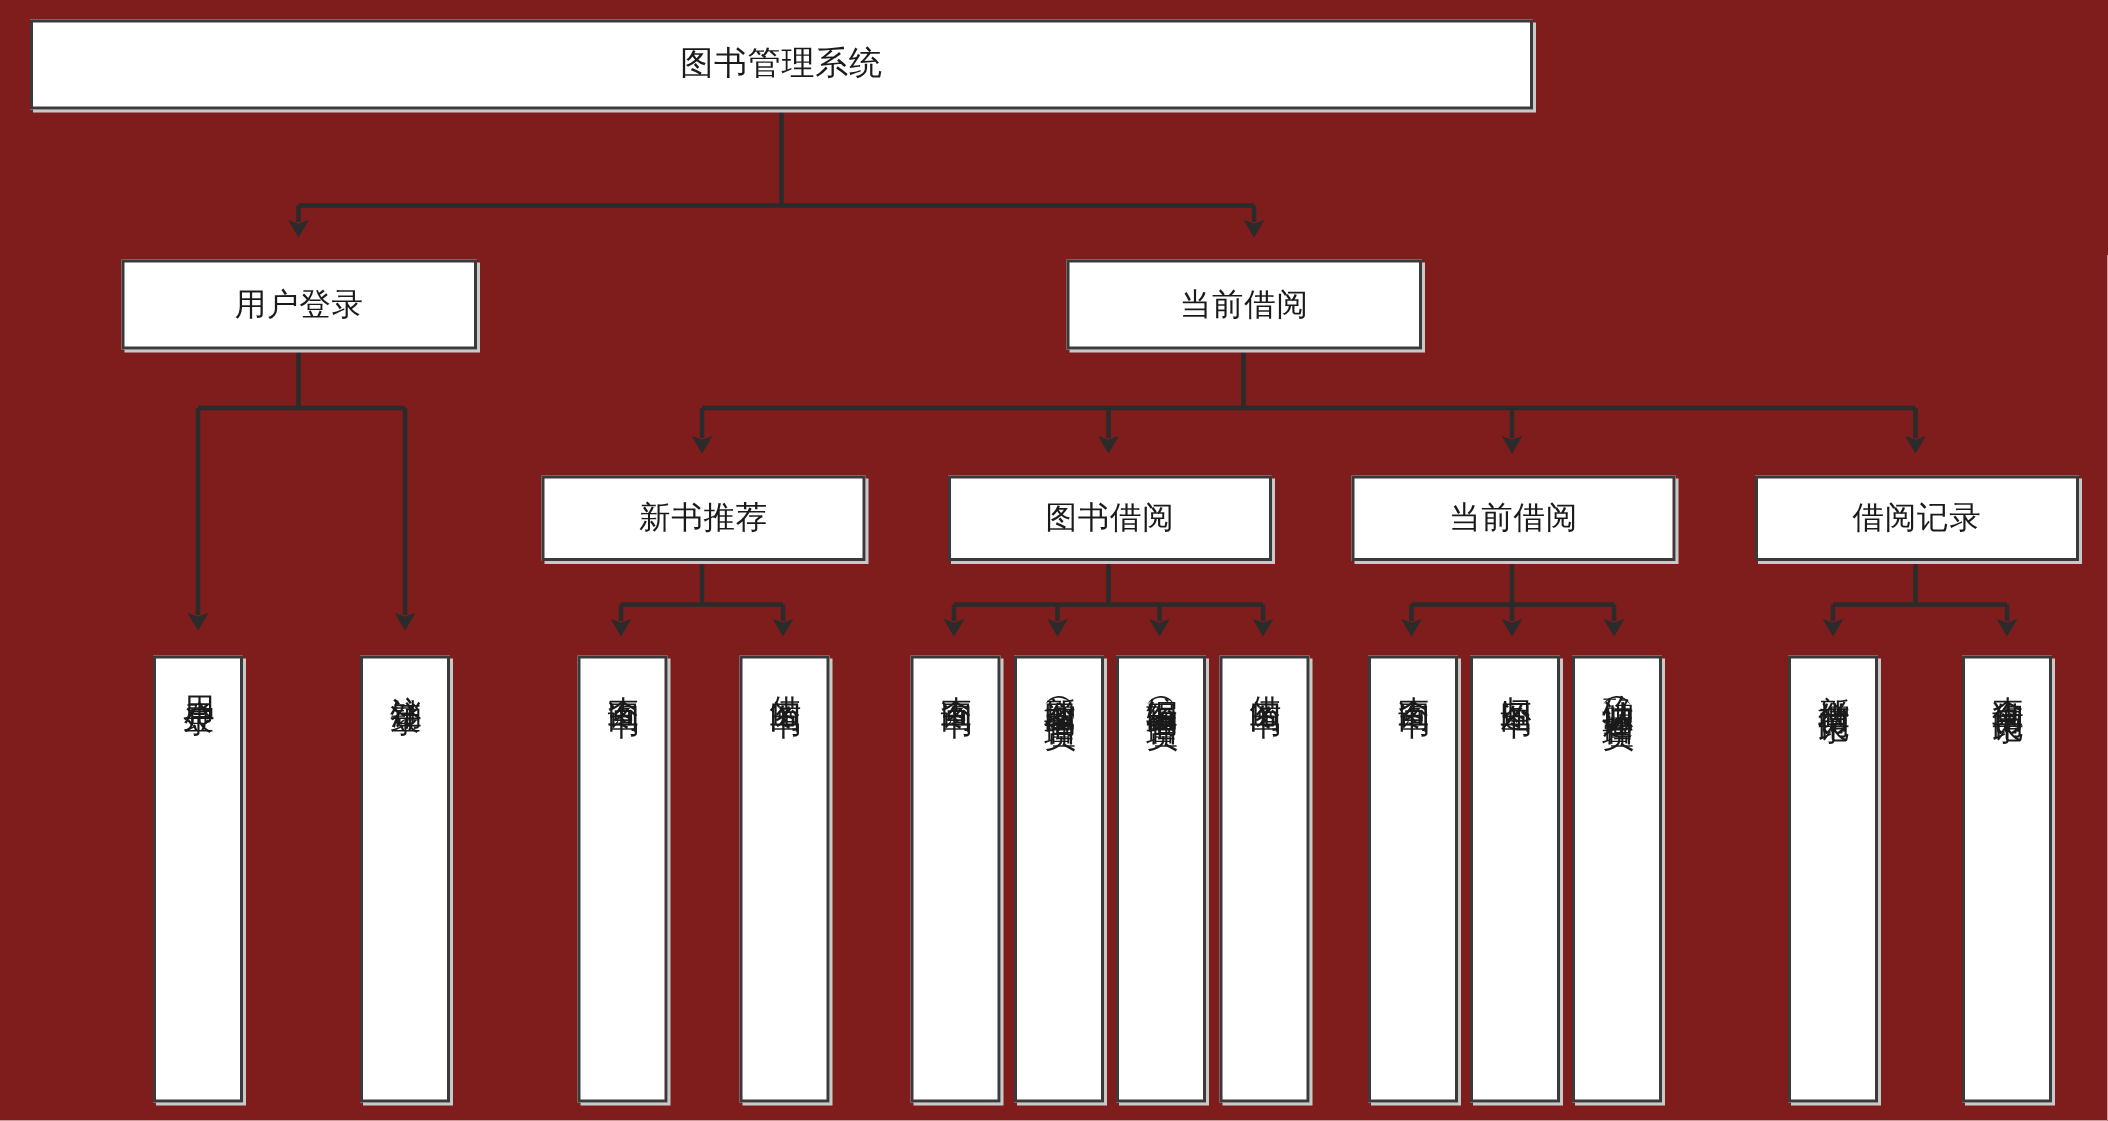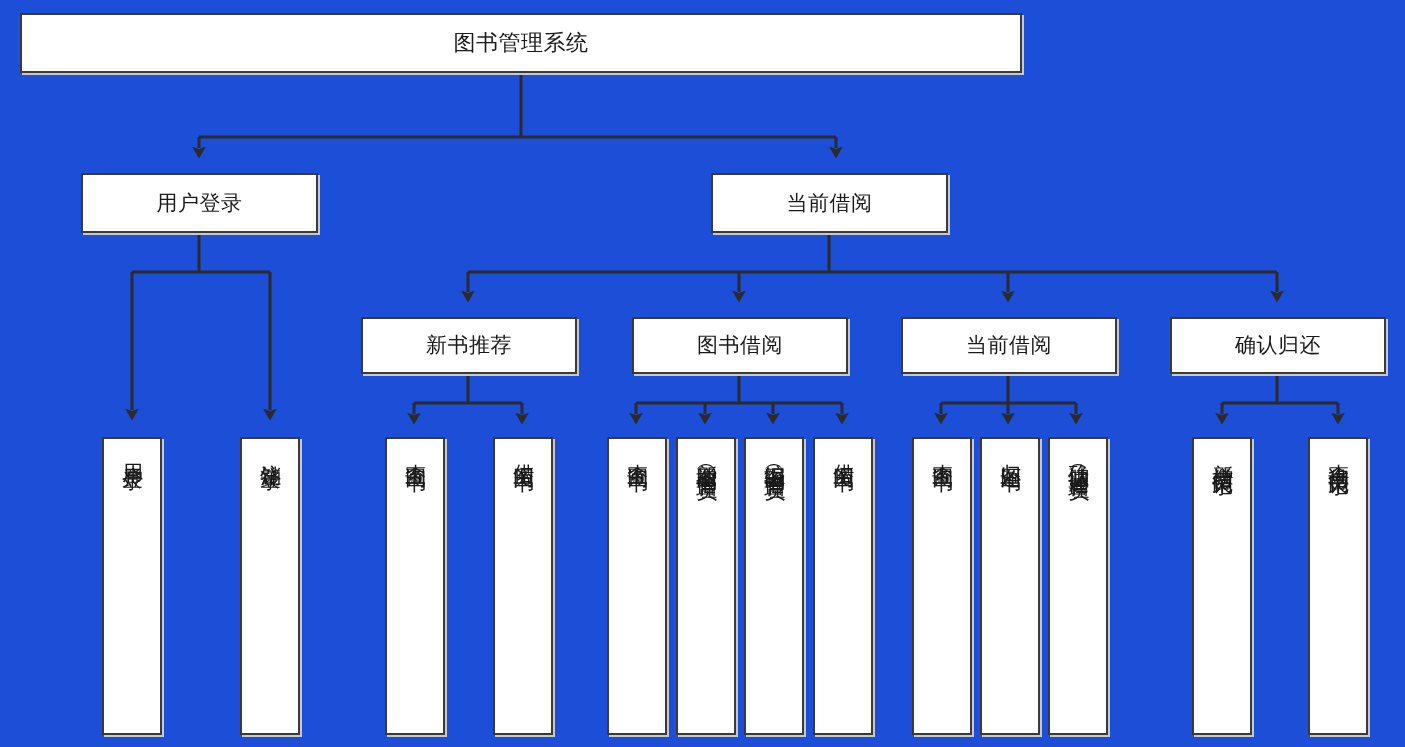--- a/index.html
+++ b/index.html
@@ -8,21 +8,21 @@
     padding: 0;
     background: #ffffff;
   }
   body {
     font-family: "DejaVu Sans", "Liberation Sans", sans-serif;
   }
   #canvas {
     position: relative;
     width: 1405px;
     height: 747px;
-    background: #1d4ed8;
+    background: #7f1d1d;
     overflow: hidden;
   }
   #edges {
     position: absolute;
     left: 0;
     top: 0;
     width: 1405px;
     height: 747px;
     pointer-events: none;
   }
@@ -149,21 +149,21 @@
 
   <div class="node horiz" style="left:361px; top:317px; width:216px; height:57px;">
     <span class="node-label">新书推荐</span>
   </div>
 
   <div class="node horiz" style="left:901px; top:317px; width:216px; height:57px;">
     <span class="node-label">当前借阅</span>
   </div>
 
   <div class="node horiz" style="left:1170px; top:317px; width:216px; height:57px;">
-    <span class="node-label">确认归还</span>
+    <span class="node-label">借阅记录</span>
   </div>
 
   <div class="node vert" style="left:102px; top:437px; width:60px; height:298px;">
     <span class="node-label">用户登录</span>
   </div>
 
   <div class="node vert" style="left:240px; top:437px; width:60px; height:298px;">
     <span class="node-label">注销登录</span>
   </div>
 

